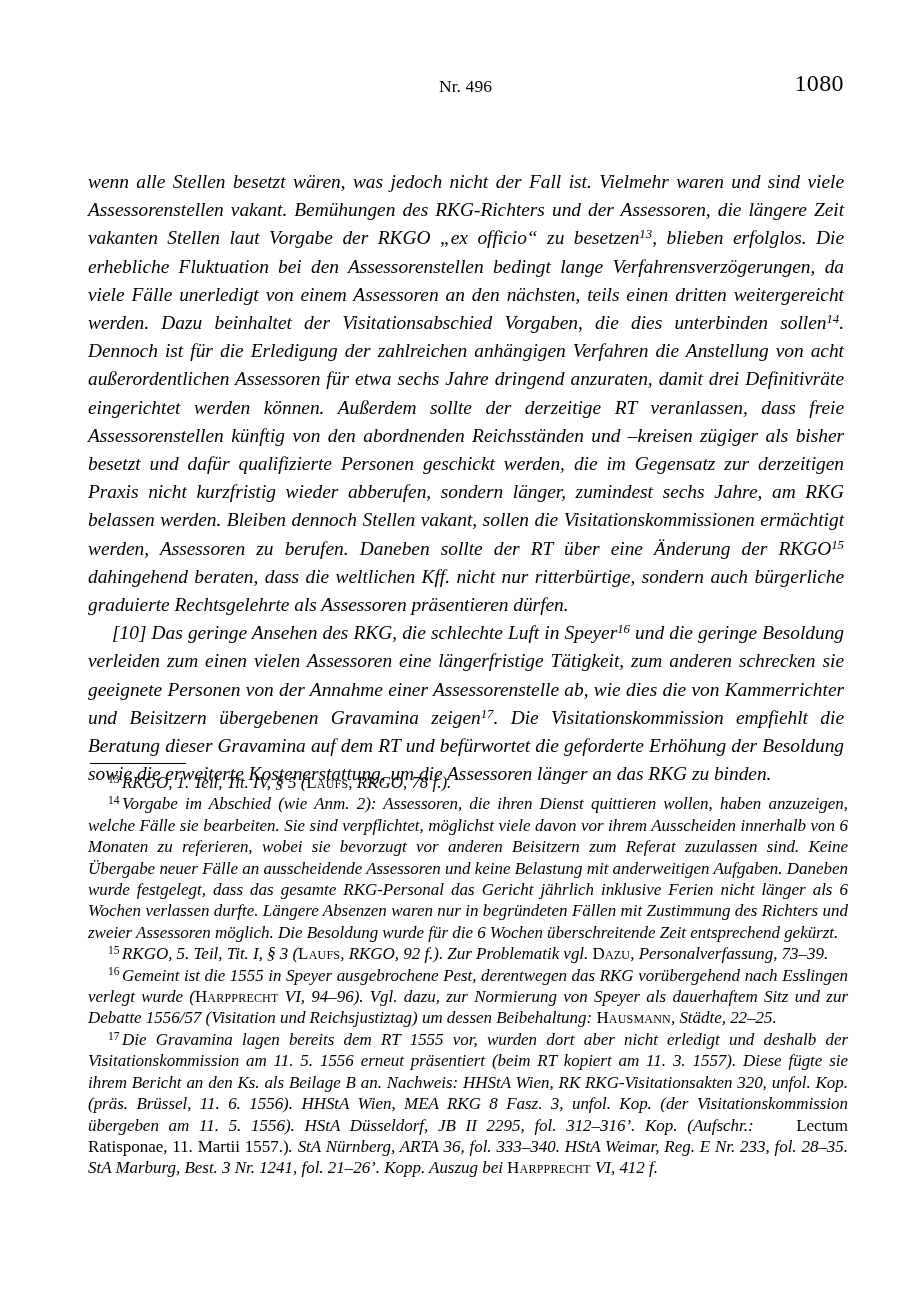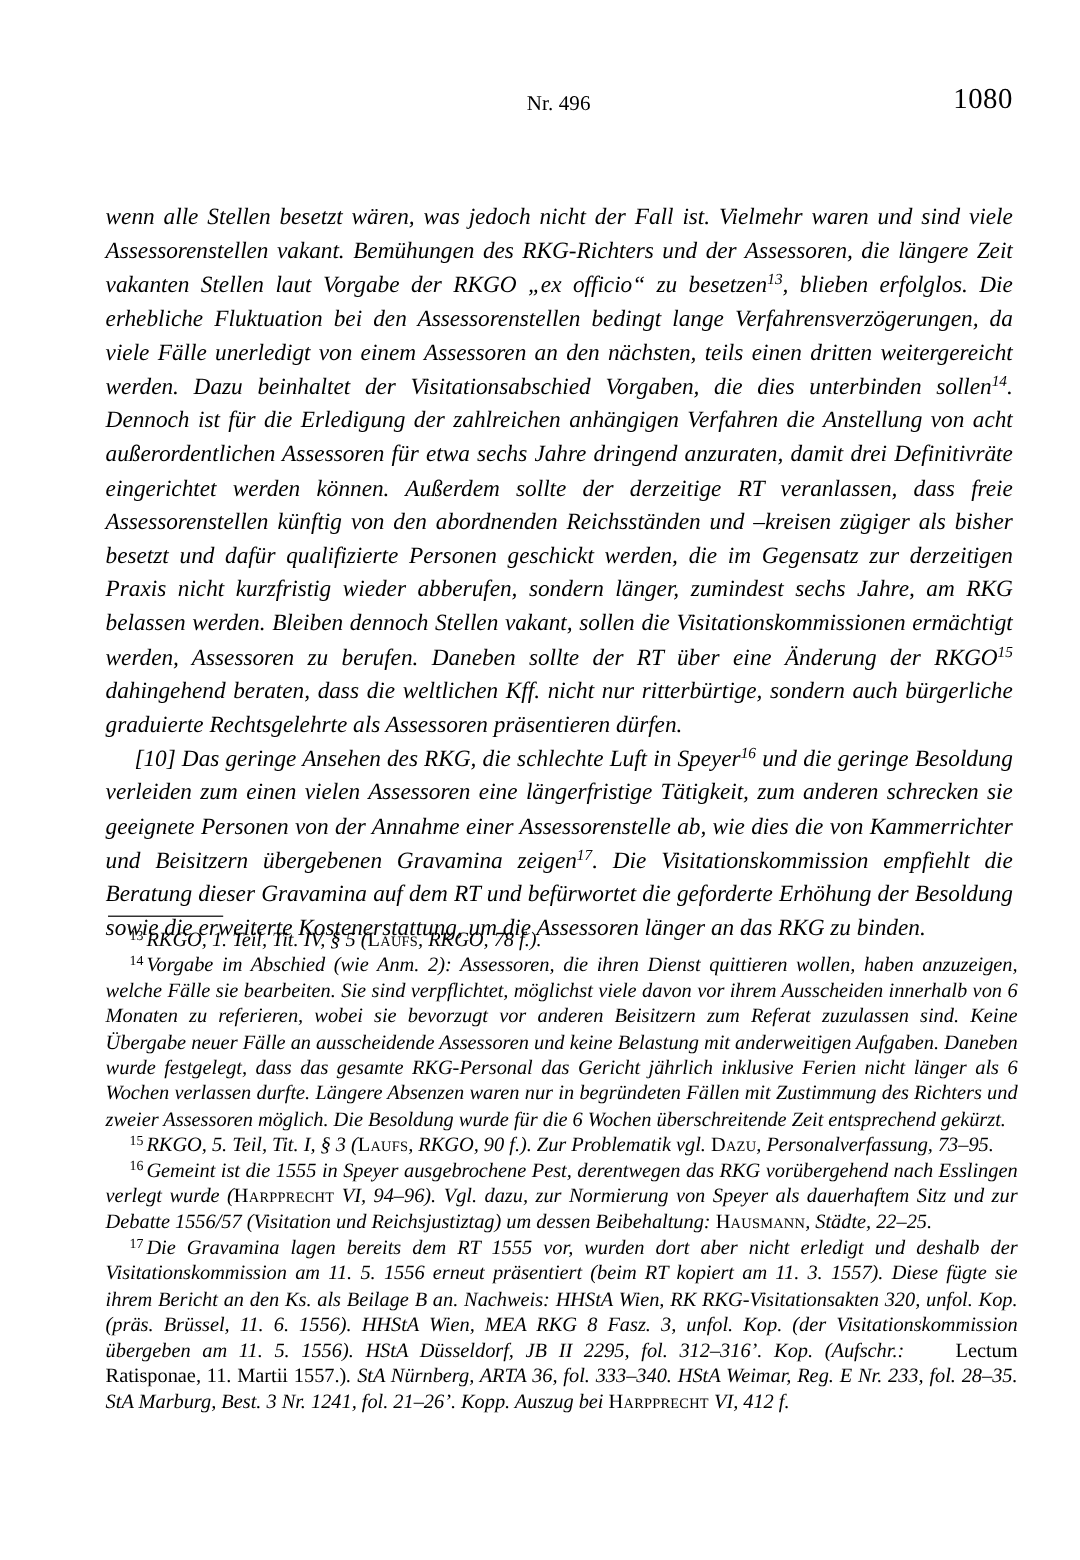--- a/index.html
+++ b/index.html
@@ -143,18 +143,18 @@
   <div class="body">
       <p><span>wenn alle Stellen besetzt wären, was jedoch nicht der Fall ist. Vielmehr waren und sind viele Assessorenstellen vakant. Bemühungen des RKG-Richters und der Assessoren, die längere Zeit vakanten Stellen laut Vorgabe der RKGO „ex officio“ zu besetzen</span><sup>13</sup><span>, blieben erfolglos. Die erhebliche Fluktuation bei den Assessorenstellen bedingt lange Verfahrensverzögerungen, da viele Fälle unerledigt von einem Assessoren an den nächsten, teils einen dritten weitergereicht werden. Dazu beinhaltet der Visitationsabschied Vorgaben, die dies unterbinden sollen</span><sup>14</sup><span>. Dennoch ist für die Erledigung der zahlreichen anhängigen Verfahren die Anstellung von acht außerordentlichen Assessoren für etwa sechs Jahre dringend anzuraten, damit drei Definitivräte eingerichtet werden können. Außerdem sollte der derzeitige RT veranlassen, dass freie Assessorenstellen künftig von den abordnenden Reichsständen und –kreisen zügiger als bisher besetzt und dafür qualifizierte Personen geschickt werden, die im Gegensatz zur derzeitigen Praxis nicht kurzfristig wieder abberufen, sondern länger, zumindest sechs Jahre, am RKG belassen werden. Bleiben dennoch Stellen vakant, sollen die Visitationskommissionen ermächtigt werden, Assessoren zu berufen. Daneben sollte der RT über eine Änderung der RKGO</span><sup>15</sup><span> dahingehend beraten, dass die weltlichen Kff. nicht nur ritterbürtige, sondern auch bürgerliche graduierte Rechtsgelehrte als Assessoren präsentieren dürfen.</span></p>
       <p class="indent"><span>[10] Das geringe Ansehen des RKG, die schlechte Luft in Speyer</span><sup>16</sup><span> und die geringe Besoldung verleiden zum einen vielen Assessoren eine längerfristige Tätigkeit, zum anderen schrecken sie geeignete Personen von der Annahme einer Assessorenstelle ab, wie dies die von Kammerrichter und Beisitzern übergebenen Gravamina zeigen</span><sup>17</sup><span>. Die Visitationskommission empfiehlt die Beratung dieser Gravamina auf dem RT und befürwortet die geforderte Erhöhung der Besoldung sowie die erweiterte Kostenerstattung, um die Assessoren länger an das RKG zu binden.</span></p>
     </div>
 
   <div class="fnrule"></div>
 
   <div class="footnotes">
       <p><sup>13</sup><span>RKGO, 1. Teil, Tit. IV, § 5 (</span><span class="sc">Laufs</span><span>, RKGO, 78 f.).</span></p>
       <p><sup>14</sup><span>Vorgabe im Abschied (wie Anm. 2): Assessoren, die ihren Dienst quittieren wollen, haben anzuzeigen, welche Fälle sie bearbeiten. Sie sind verpflichtet, möglichst viele davon vor ihrem Ausscheiden innerhalb von 6 Monaten zu referieren, wobei sie bevorzugt vor anderen Beisitzern zum Referat zuzulassen sind. Keine Übergabe neuer Fälle an ausscheidende Assessoren und keine Belastung mit anderweitigen Aufgaben. Daneben wurde festgelegt, dass das gesamte RKG-Personal das Gericht jährlich inklusive Ferien nicht länger als 6 Wochen verlassen durfte. Längere Absenzen waren nur in begründeten Fällen mit Zustimmung des Richters und zweier Assessoren möglich. Die Besoldung wurde für die 6 Wochen überschreitende Zeit entsprechend gekürzt.</span></p>
-      <p><sup>15</sup><span>RKGO, 5. Teil, Tit. I, § 3 (</span><span class="sc">Laufs</span><span>, RKGO, 90 f.). Zur Problematik vgl. </span><span class="sc">Dazu</span><span>, Personalverfassung, 73–95.</span></p>
+      <p><sup>15</sup><span>RKGO, 5. Teil, Tit. I, § 3 (</span><span class="sc">Laufs</span><span>, RKGO, 92 f.). Zur Problematik vgl. </span><span class="sc">Dazu</span><span>, Personalverfassung, 73–39.</span></p>
       <p><sup>16</sup><span>Gemeint ist die 1555 in Speyer ausgebrochene Pest, derentwegen das RKG vorübergehend nach Esslingen verlegt wurde (</span><span class="sc">Harpprecht</span><span> VI, 94–96). Vgl. dazu, zur Normierung von Speyer als dauerhaftem Sitz und zur Debatte 1556/57 (Visitation und Reichsjustiztag) um dessen Beibehaltung: </span><span class="sc">Hausmann</span><span>, Städte, 22–25.</span></p>
       <p><sup>17</sup><span>Die Gravamina lagen bereits dem RT 1555 vor, wurden dort aber nicht erledigt und deshalb der Visitationskommission am 11. 5. 1556 erneut präsentiert (beim RT kopiert am 11. 3. 1557). Diese fügte sie ihrem Bericht an den Ks. als Beilage B an. Nachweis: HHStA Wien, RK RKG-Visitationsakten 320, unfol. Kop. (präs. Brüssel, 11. 6. 1556). HHStA Wien, MEA RKG 8 Fasz. 3, unfol. Kop. (der Visitationskommission übergeben am 11. 5. 1556). HStA Düsseldorf, JB II 2295, fol. 312–316’. Kop. (Aufschr.: </span><span class="rom">Lectum Ratisponae, 11. Martii 1557.)</span><span>. StA Nürnberg, ARTA 36, fol. 333–340. HStA Weimar, Reg. E Nr. 233, fol. 28–35. StA Marburg, Best. 3 Nr. 1241, fol. 21–26’. Kopp. Auszug bei </span><span class="sc">Harpprecht</span><span> VI, 412 f.</span></p>
     </div>
 
 </div>
 
 </body></html>

